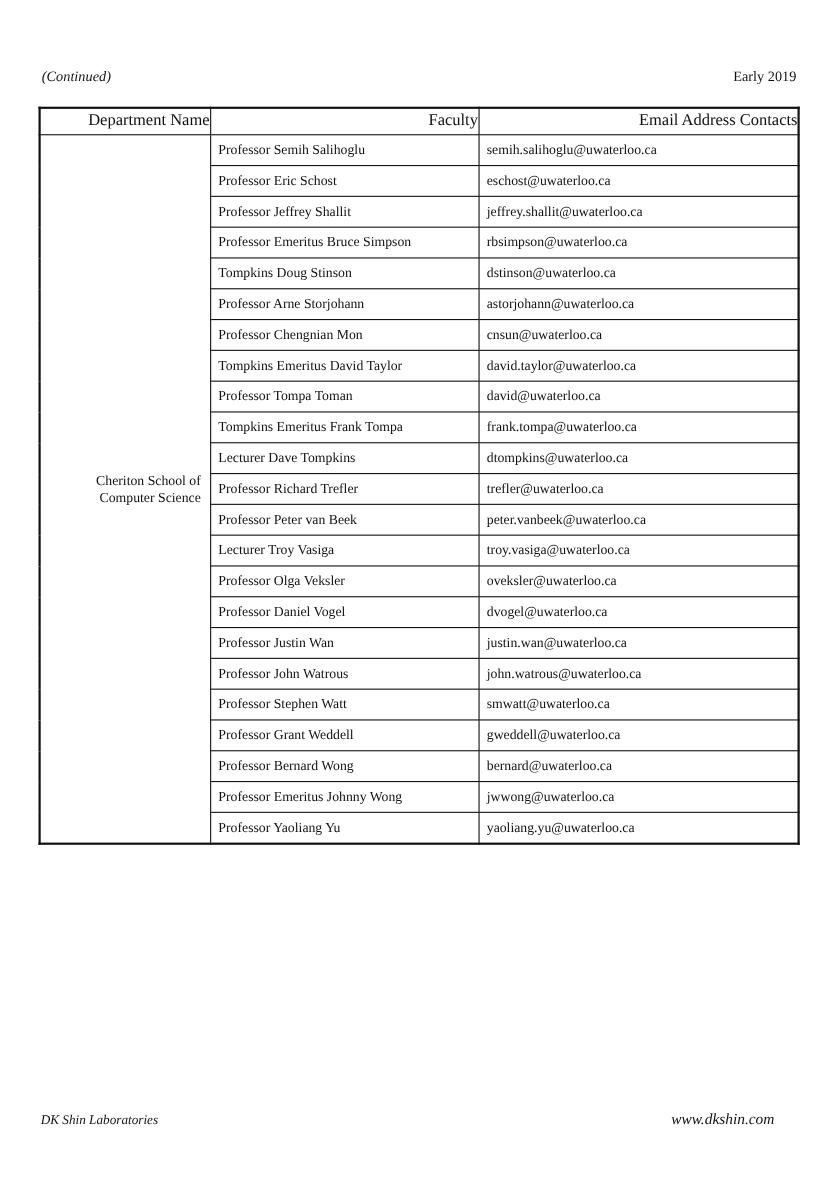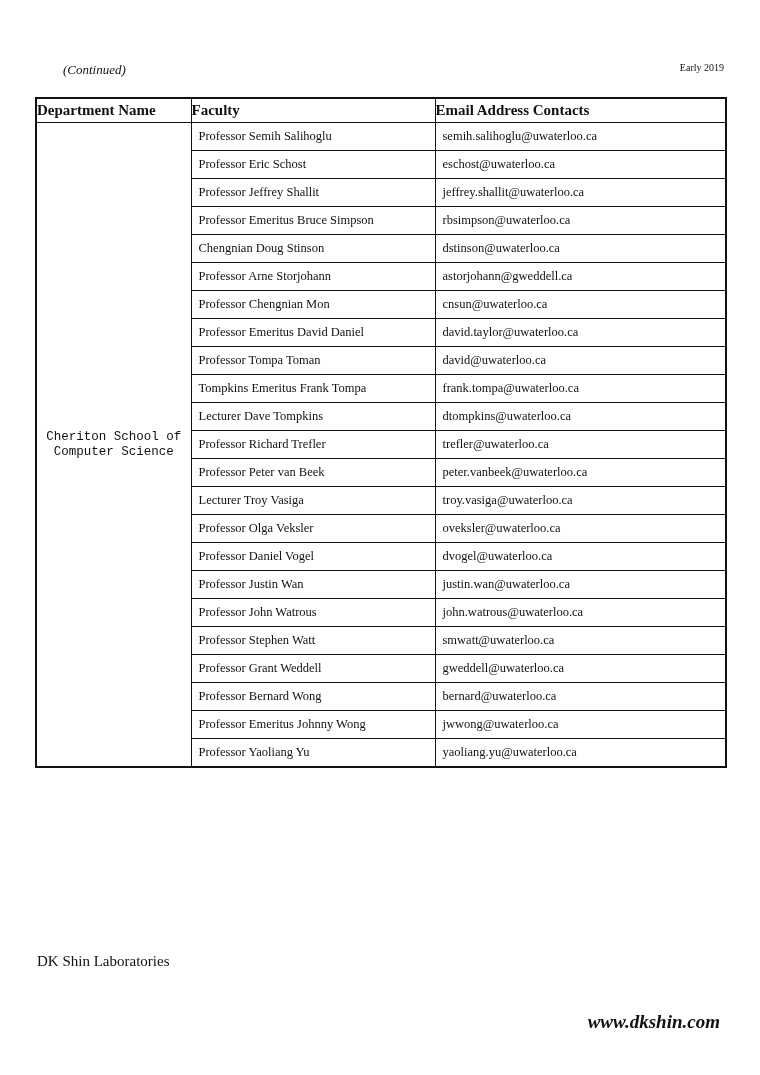--- a/index.html
+++ b/index.html
@@ -14,78 +14,76 @@
       font-family: "Liberation Serif", "DejaVu Serif", serif;
       color: #111111;
       overflow: hidden;
     }
     .top-left {
       position: absolute;
       left: 38px;
       top: 62px;
       font-size: 13px;
       font-style: italic;
-      margin-left: 25px;
     }
     .top-right {
       position: absolute;
       right: 36px;
       top: 62px;
-      font-size: 10px;
+      font-size: 13px;
     }
     table.dir {
       position: absolute;
       left: 35px;
       top: 97px;
       width: 690px;
       border-collapse: collapse;
       border: 2px solid #111;
       table-layout: fixed;
     }
     table.dir th, table.dir td {
       border: 1.5px solid #111;
       padding: 0;
     }
     table.dir th {
       height: 23px;
       font-size: 15px;
-      font-weight: bold;
-      text-align: left;
+      font-weight: normal;
+      text-align: right;
       vertical-align: middle;
     }
     table.dir td {
       height: 27px;
       font-size: 12.5px;
       vertical-align: middle;
     }
     td.cell-text {
       padding-left: 7px !important;
       white-space: nowrap;
     }
     td.dept {
-      text-align: center;
+      text-align: right;
       vertical-align: middle;
       font-size: 12.5px;
       line-height: 15px;
       padding: 0 8px !important;
-      font-family: Liberation Mono, monospace;
     }
     .footer-left {
       position: absolute;
       left: 37px;
-      top: 953px;
-      font-size: 15px;
+      top: 1011px;
+      font-size: 12px;
+      font-style: italic;
     }
     .footer-right {
       position: absolute;
-      right: 40px;
+      right: 56px;
       top: 1011px;
-      font-size: 19px;
+      font-size: 14px;
       font-style: italic;
-      font-weight: bold;
     }
   </style>
 </head>
 <body>
 
 <div class="top-left">(Continued)</div>
 <div class="top-right">Early 2019</div>
 
 <table class="dir">
   <colgroup>
@@ -112,33 +110,33 @@
     </tr>
     <tr>
       <td class="cell-text">Professor Jeffrey Shallit</td>
       <td class="cell-text">jeffrey.shallit@uwaterloo.ca</td>
     </tr>
     <tr>
       <td class="cell-text">Professor Emeritus Bruce Simpson</td>
       <td class="cell-text">rbsimpson@uwaterloo.ca</td>
     </tr>
     <tr>
-      <td class="cell-text">Chengnian Doug Stinson</td>
+      <td class="cell-text">Tompkins Doug Stinson</td>
       <td class="cell-text">dstinson@uwaterloo.ca</td>
     </tr>
     <tr>
       <td class="cell-text">Professor Arne Storjohann</td>
-      <td class="cell-text">astorjohann@gweddell.ca</td>
+      <td class="cell-text">astorjohann@uwaterloo.ca</td>
     </tr>
     <tr>
       <td class="cell-text">Professor Chengnian Mon</td>
       <td class="cell-text">cnsun@uwaterloo.ca</td>
     </tr>
     <tr>
-      <td class="cell-text">Professor Emeritus David Daniel</td>
+      <td class="cell-text">Tompkins Emeritus David Taylor</td>
       <td class="cell-text">david.taylor@uwaterloo.ca</td>
     </tr>
     <tr>
       <td class="cell-text">Professor Tompa Toman</td>
       <td class="cell-text">david@uwaterloo.ca</td>
     </tr>
     <tr>
       <td class="cell-text">Tompkins Emeritus Frank Tompa</td>
       <td class="cell-text">frank.tompa@uwaterloo.ca</td>
     </tr>

